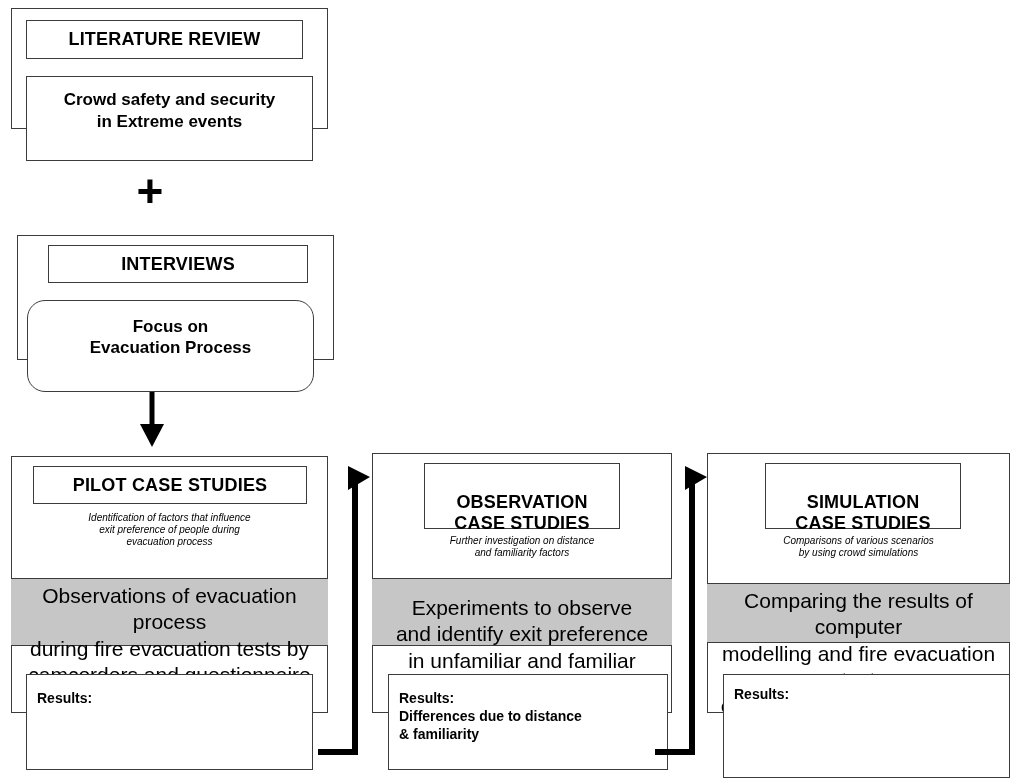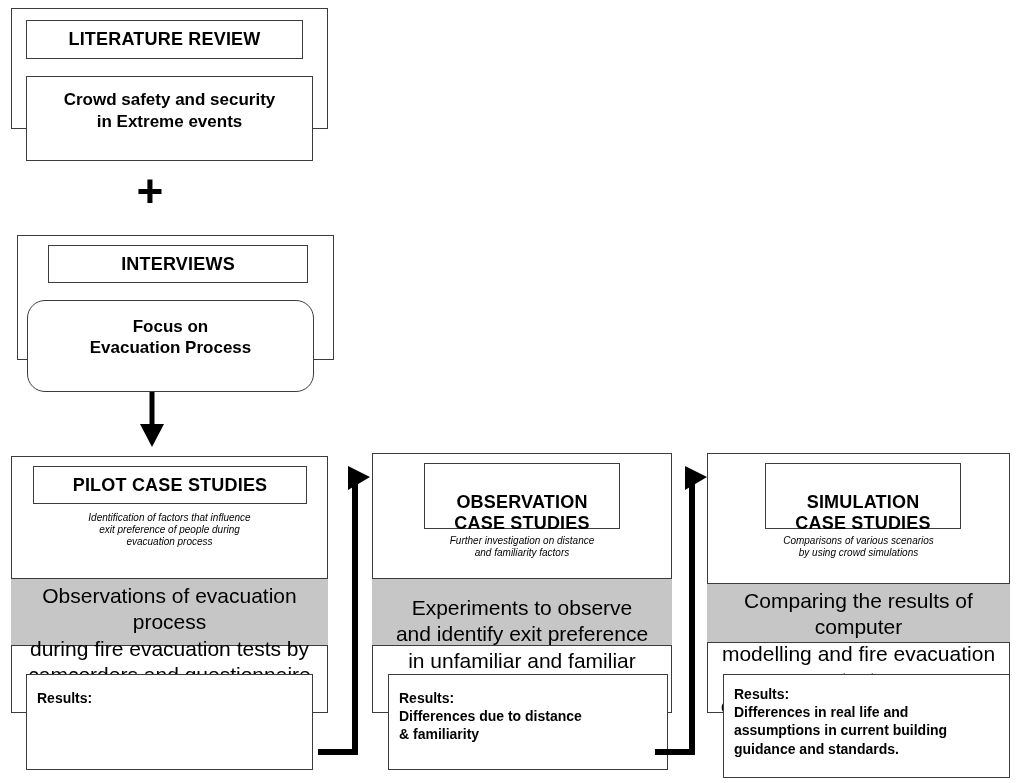--- a/index.html
+++ b/index.html
@@ -188,18 +188,15 @@
 
   <div class="abs italic-sub nowrap" style="left:709px; top:535px; width:299px;">Comparisons of various scenarios
 by using crowd simulations</div>
 
   <div class="abs gray-band nowrap" style="left:707px; top:583px; width:303px; height:60px; padding-top:4px;">Comparing the results of computer
 modelling and fire evacuation test
 conducted in a public building</div>
 
   <div class="abs results-box" style="left:723px; top:674px; width:287px; height:104px; padding-top:10px;">
     <div>Results:</div>
-    <div class="nowrap">Differences in real life and
-assumptions in current building
-guidance and standards.</div>
   </div>
 
 </div>
 
 </body></html>

